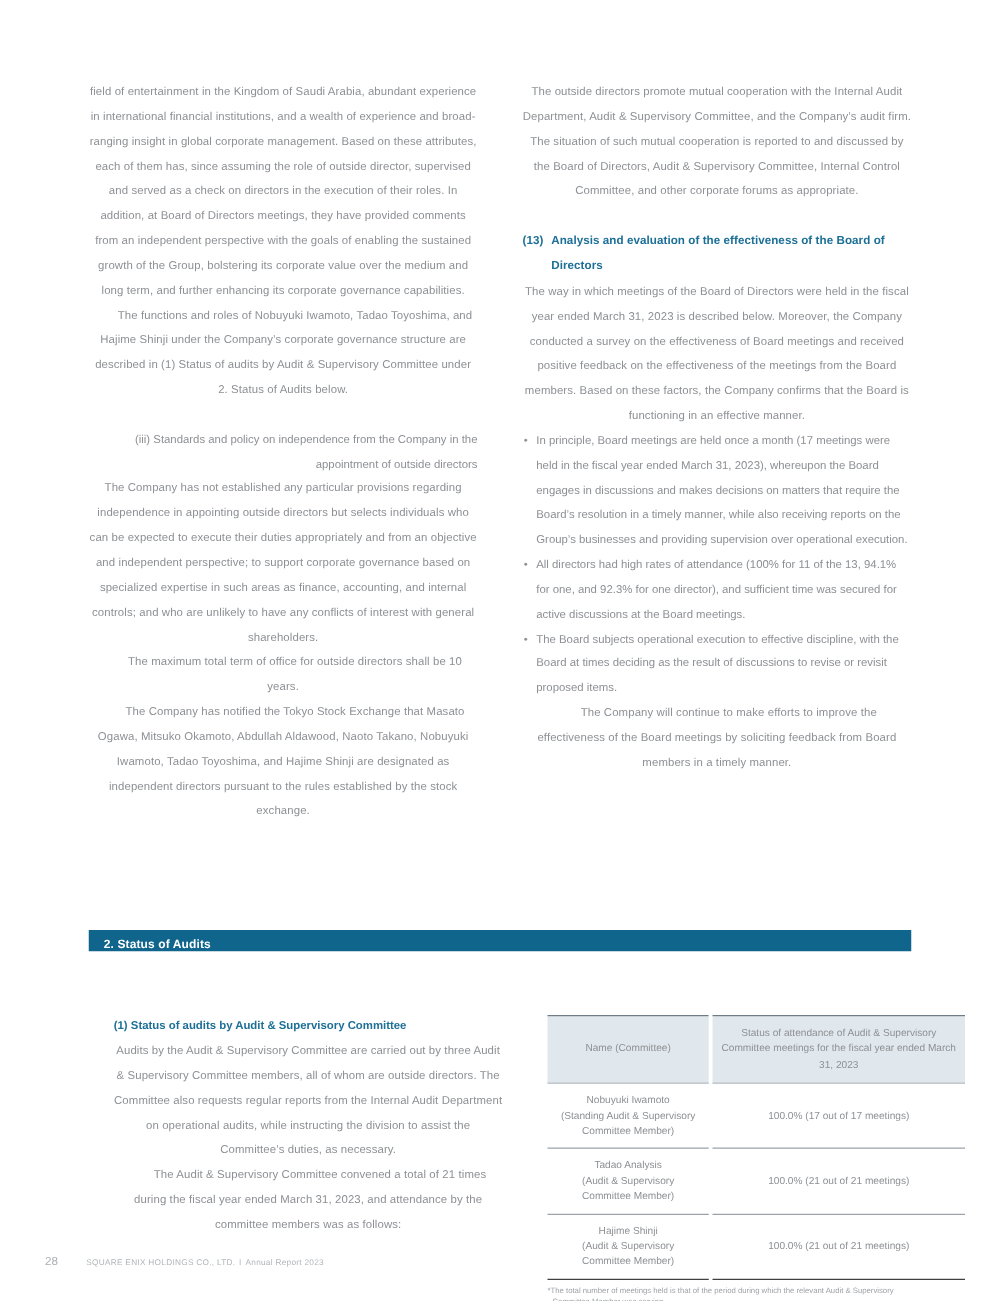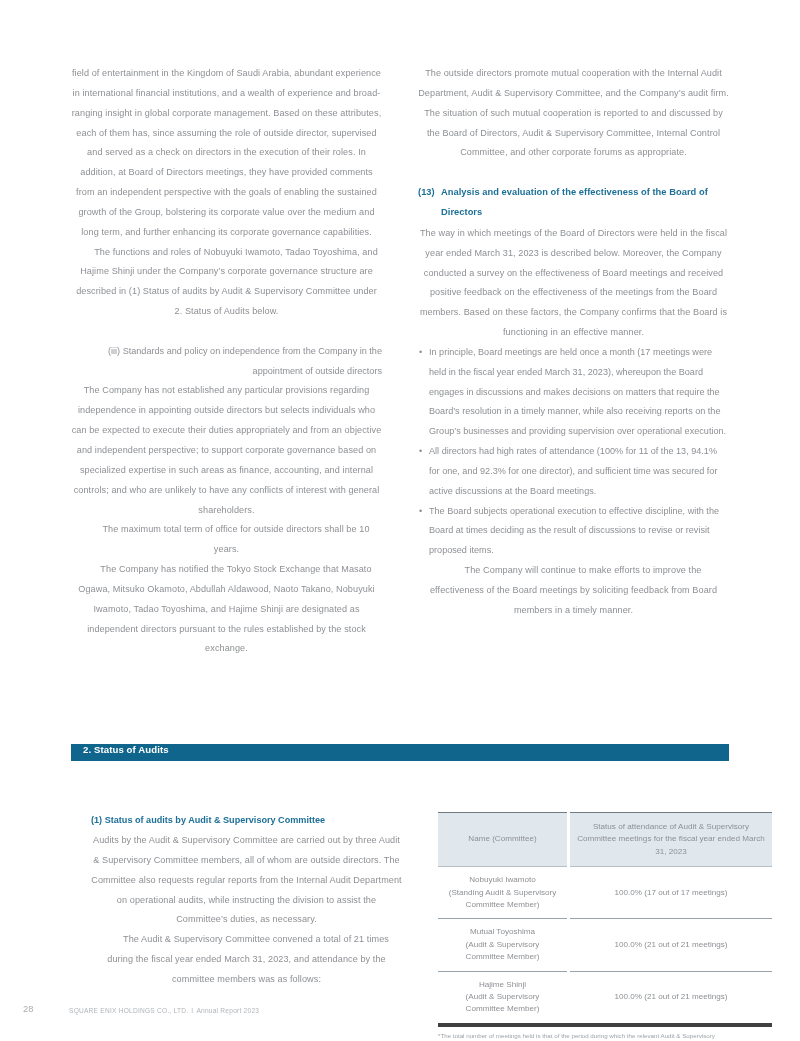--- a/index.html
+++ b/index.html
@@ -103,21 +103,21 @@
 
   
   .section-banner {
     position: absolute;
     left: 71px;
     top: 744px;
     width: 658px;
     height: 17px;
     background: #10658d;
     display: flex;
-    align-items: flex-start;
+    align-items: flex-end;
   }
   .section-banner .label {
     color: #ffffff;
     font-size: 9.6px;
     font-weight: bold;
     padding-left: 12px;
     letter-spacing: 0.01em;
   }
 
   
@@ -164,42 +164,42 @@
     color: #8d9094;
     font-size: 8.1px;
     line-height: 12.4px;
     padding: 7px 5px 7px 5px;
     text-align: center;
     vertical-align: middle;
     border-bottom: 1px solid #9aa3ab;
   }
   table.attend td.c1 { width: 119px; border-right: 3px solid #ffffff; }
   table.attend td.c2 { width: 192px; }
-  table.attend tr:last-child td { border-bottom: 4px solid #404040; }
+  table.attend tr:last-child td { border-bottom: 1px solid #404040; }
 
   .tbl-note {
     margin: 4px 0 0 0;
     font-size: 6.2px;
     line-height: 9.4px;
     color: #9da3a8;
     width: 311px;
   }
   .tbl-note .ln2 { display: block; padding-left: 4px; }
 
   
   .footer {
     position: absolute;
     left: 0;
     top: 1003px;
     width: 800px;
     height: 20px;
   }
   .footer .pg {
     position: absolute;
-    left: 23px;
+    left: 36px;
     top: 1px;
     font-size: 9.3px;
     color: #a9aeb2;
     font-weight: 400;
   }
   .footer .imprint {
     position: absolute;
     left: 69px;
     top: 3.5px;
     font-size: 6.6px;
@@ -285,21 +285,21 @@
           <tr>
             <td class="c1">
               <span>Nobuyuki Iwamoto</span><br>
               <span>(Standing Audit &amp; Supervisory</span><br>
               <span>Committee Member)</span>
             </td>
             <td class="c2">100.0% (17 out of 17 meetings)</td>
           </tr>
           <tr>
             <td class="c1">
-              <span>Mutual Toyoshima</span><br>
+              <span>Tadao Analysis</span><br>
               <span>(Audit &amp; Supervisory</span><br>
               <span>Committee Member)</span>
             </td>
             <td class="c2">100.0% (21 out of 21 meetings)</td>
           </tr>
           <tr>
             <td class="c1">
               <span>Hajime Shinji</span><br>
               <span>(Audit &amp; Supervisory</span><br>
               <span>Committee Member)</span>

